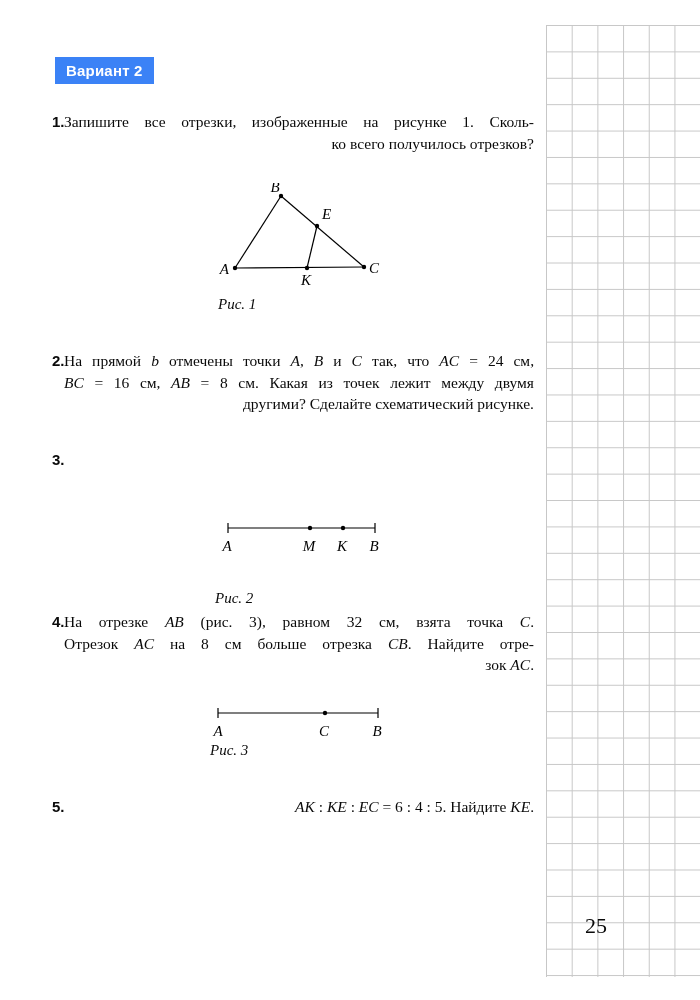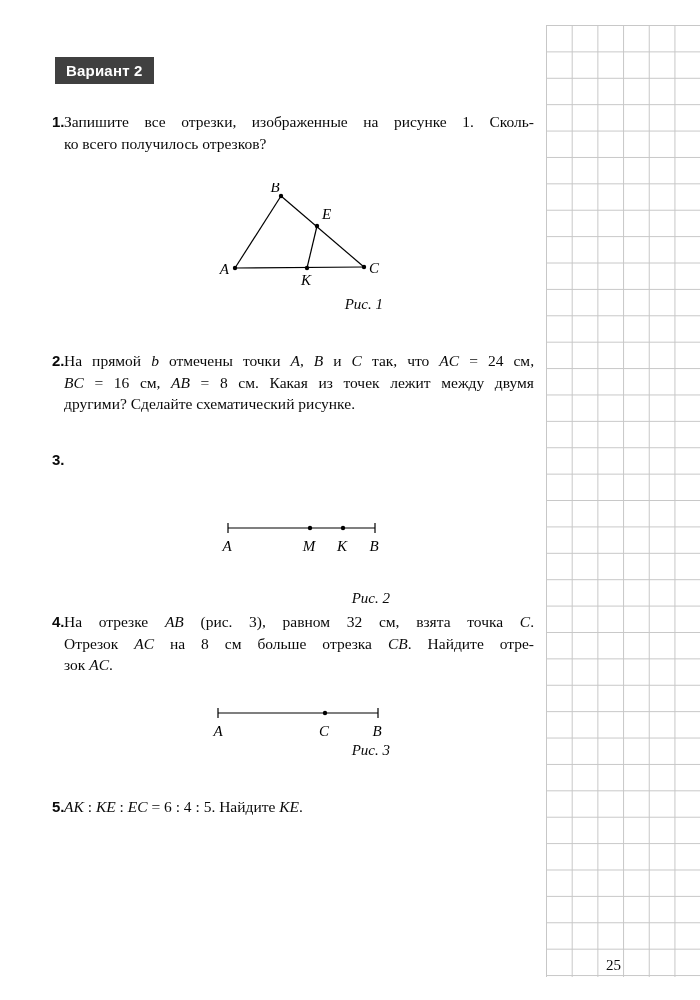--- a/index.html
+++ b/index.html
@@ -8,35 +8,35 @@
     font-family:"Liberation Serif", serif;color:#0a0a0a;overflow:hidden;
   }
   .grid-strip{
     position:absolute;left:546px;top:25px;width:154px;height:952px;
     background-image:
       linear-gradient(to right,#c7c7c7 1px,transparent 1px),
       linear-gradient(to bottom,#c7c7c7 1px,transparent 1px);
     background-size:25.7px 26.4px;
   }
   .variant{
-    position:absolute;left:55px;top:57px;background:#404040;color:#fff;
+    position:absolute;left:55px;top:57px;background:#3b82f6;color:#fff;
     font-family:"Liberation Sans", sans-serif;font-weight:bold;font-size:15px;
     padding:5px 11px;letter-spacing:.2px;
   }
   .problem{position:absolute;left:52px;width:498px;font-size:15.5px;line-height:21.5px;}
   .pnum{position:absolute;left:0;top:0;font-weight:bold;font-family:"Liberation Sans", sans-serif;font-size:15px;}
   .ptext{margin-left:12px;width:470px;}
-  .line{white-space:normal;}
+  .line{white-space:normal;text-align:right;}
   .j{text-align:justify;text-align-last:justify;}
   .fig{position:absolute;}
   .fig line{stroke:#000;stroke-width:1.2;}
   .fig circle{fill:#000;}
   .fig text{font-family:"Liberation Serif", serif;font-style:italic;font-size:15px;fill:#000;}
-  .figcap{position:absolute;font-style:italic;font-size:15px;text-align:right;}
-  .pagenum{position:absolute;left:585px;top:913px;width:36px;text-align:right;font-size:15px;margin-top:44px;}
+  .figcap{position:absolute;font-style:italic;font-size:15px;text-align:left;}
+  .pagenum{position:absolute;left:585px;top:913px;width:36px;text-align:left;font-size:22px;}
 </style>
 </head>
 <body>
 
 <div>
 
   <div class="grid-strip"></div>
 
   <div class="variant">Вариант 2</div>
 

